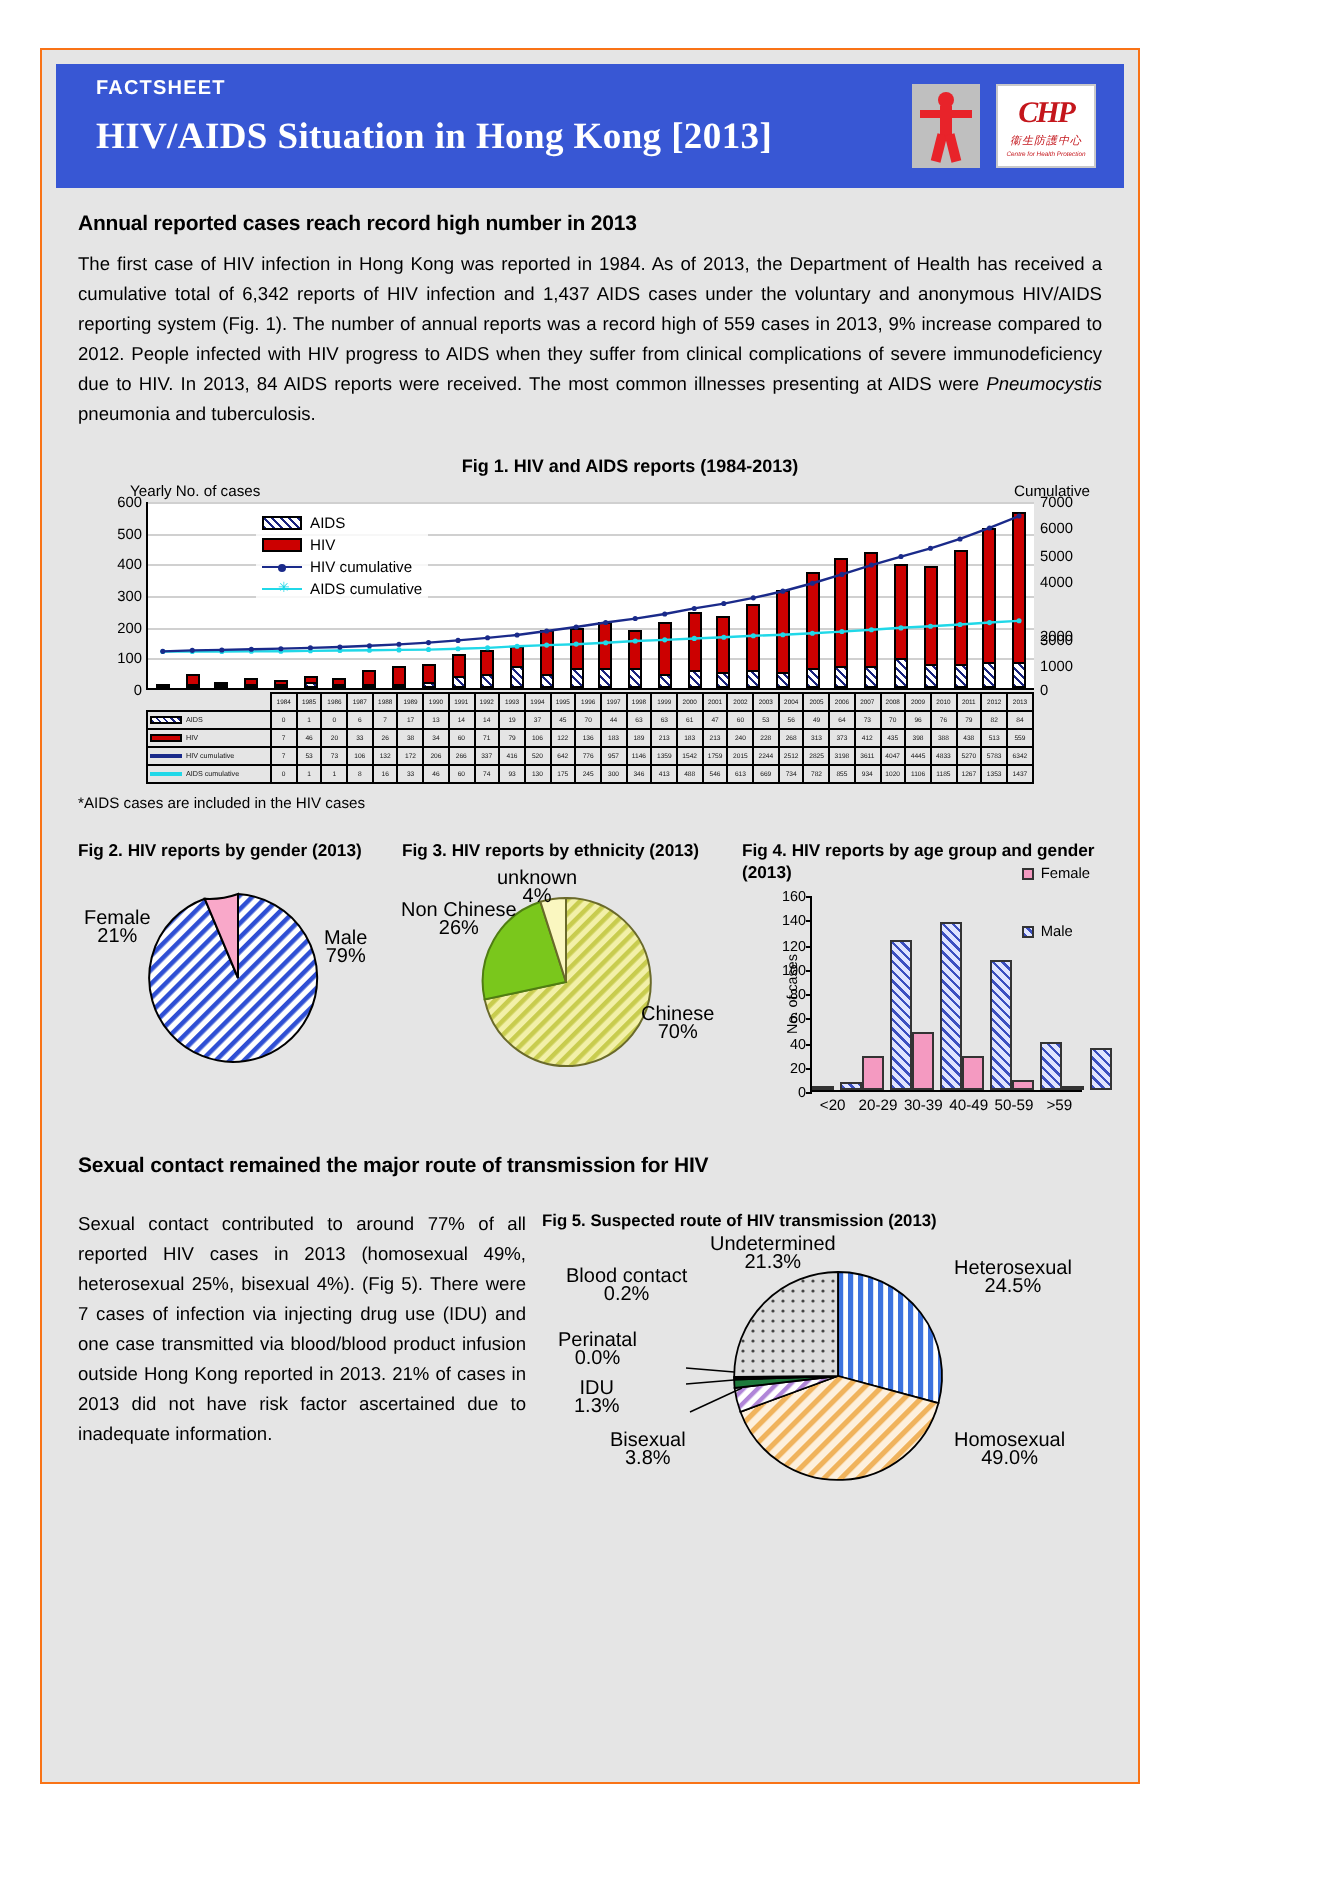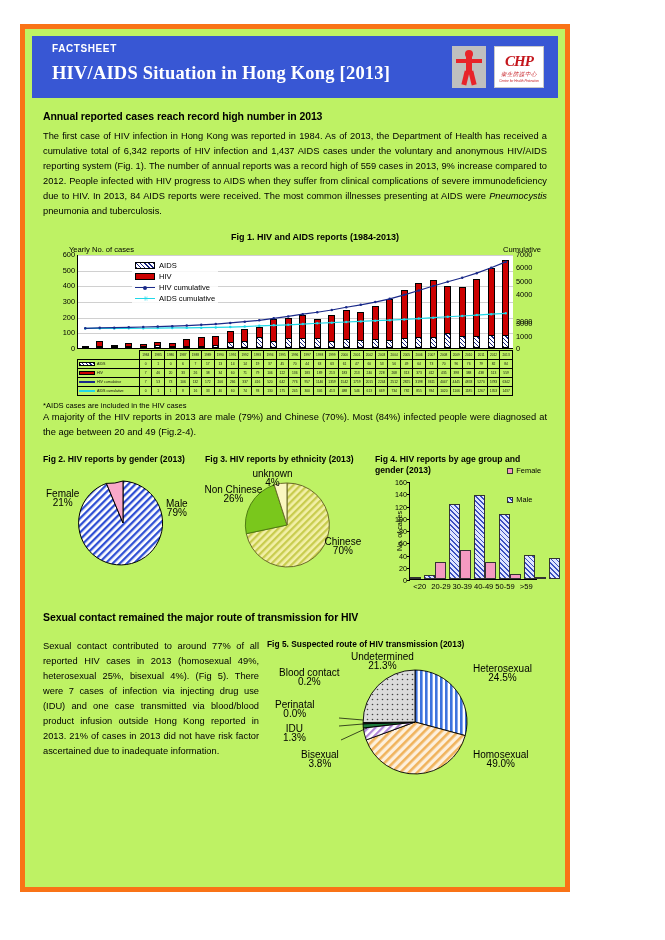--- a/index.html
+++ b/index.html
@@ -14,22 +14,22 @@
   .page {
     position: relative;
     width: 665px; height: 940px;
     background: #fff;
     padding: 0;
   }
   .page-frame {
     position: absolute;
     left: 20px; top: 24px;
     width: 550px; height: 868px;
-    border: 5px solid #f97316;
-    background: #bef264;
+    border: 1px solid #f97316;
+    background: #e5e5e5;
   }
 
   
   .banner {
     position: relative;
     margin: 7px 7px 0 7px;
     height: 62px;
     background: #3857d4;
     display: flex;
     align-items: stretch;
@@ -633,21 +633,20 @@
                 <td>1185</td>
                 <td>1267</td>
                 <td>1353</td>
                 <td>1437</td>
               </tr>
             </tbody>
      </table>
      <div class="footnote">*AIDS cases are included in the HIV cases</div>
    </div>
 
-   <p class="para">A majority of the HIV reports in 2013 are male (79%) and Chinese (70%). Most (84%) infected people were diagnosed at the age between 20 and 49 (Fig.2-4).</p>
 
    <div class="figrow">
 
      <div class="figbox" style="width:160px">
        <div class="figtitle">Fig 2. HIV reports by gender (2013)</div>
        <div class="pie-wrap" style="width:150px;height:100px">
          <svg width="150" height="100" viewBox="0 0 150 100">
            <defs>
              <pattern id="p-male" width="5" height="5" patternTransform="rotate(45)" patternUnits="userSpaceOnUse">
                <rect width="5" height="5" fill="#ffffff"></rect>

